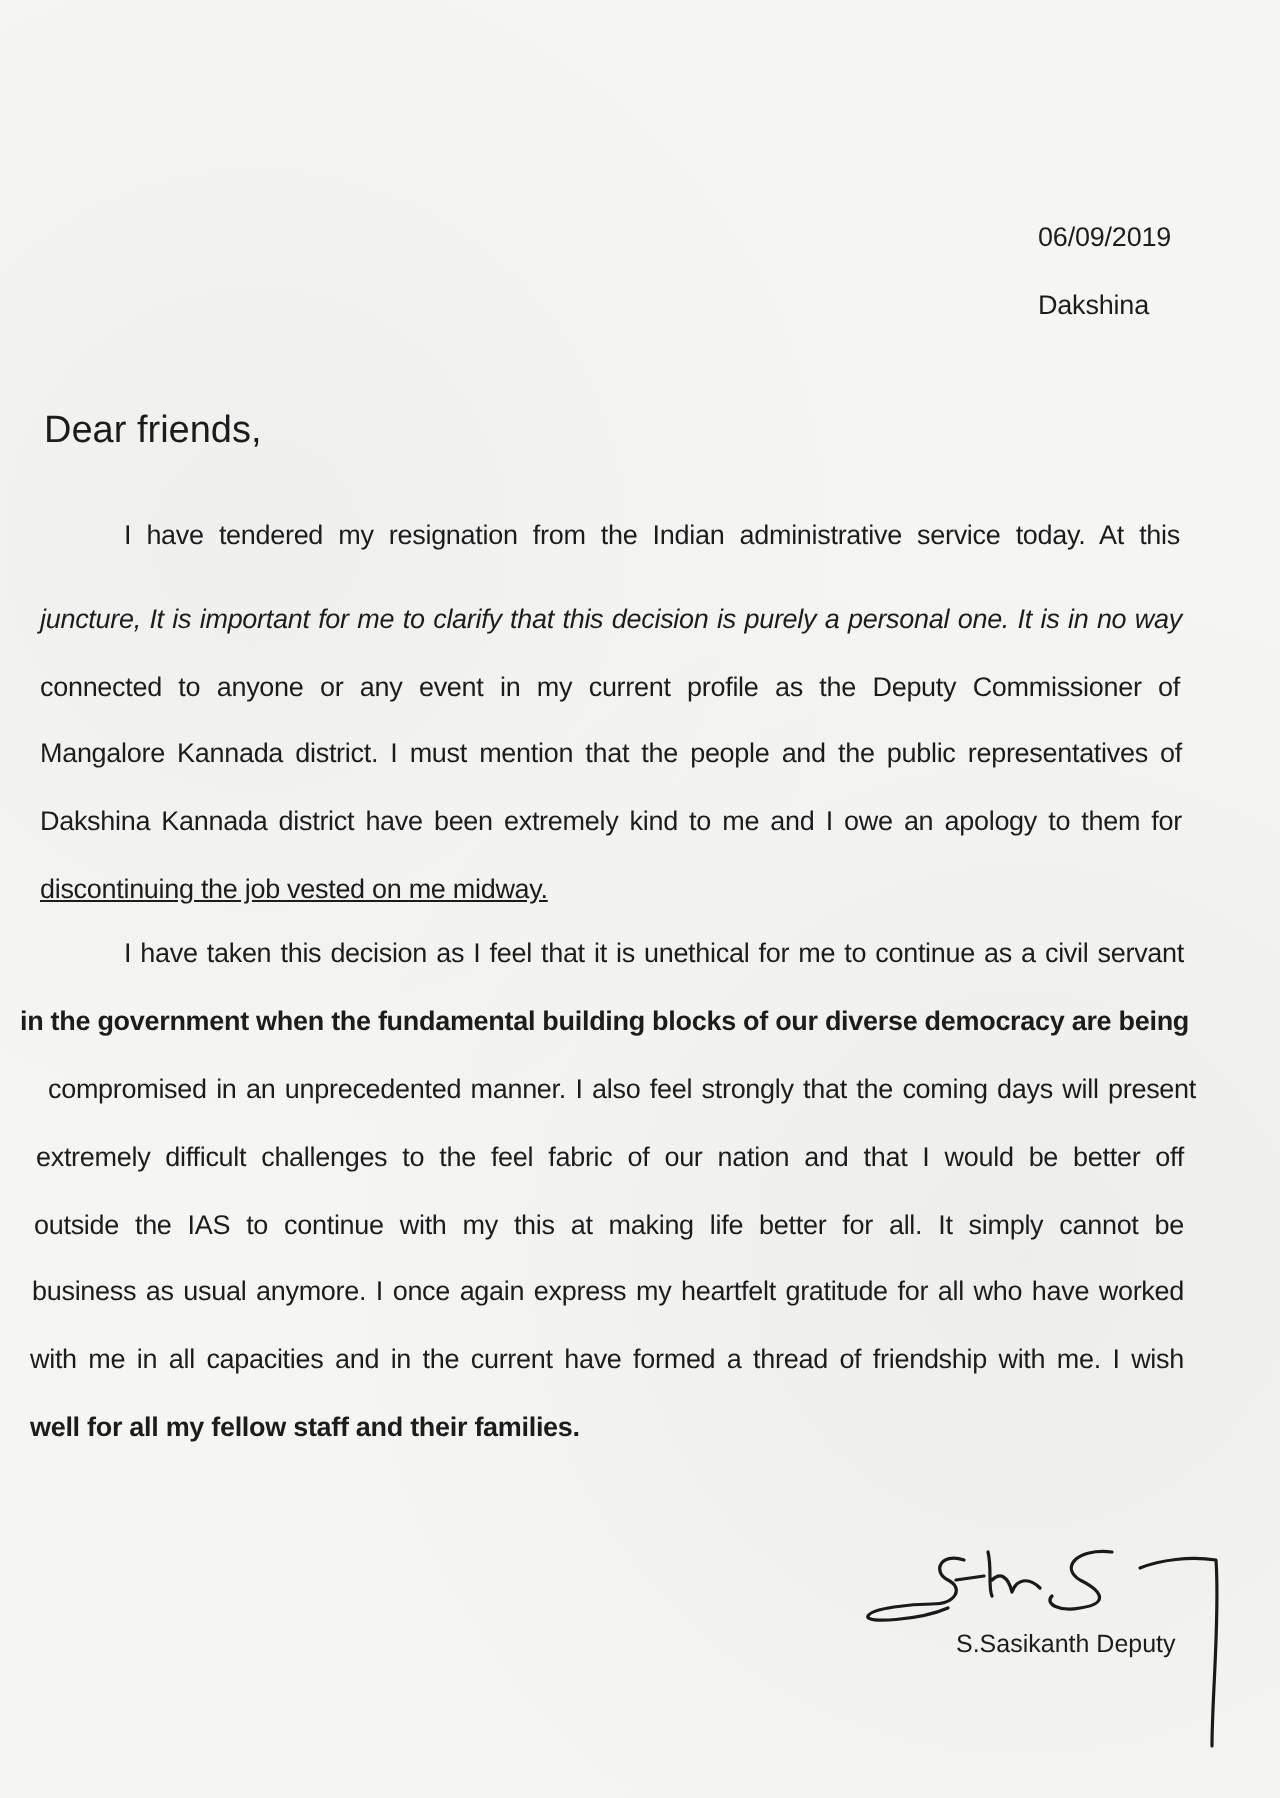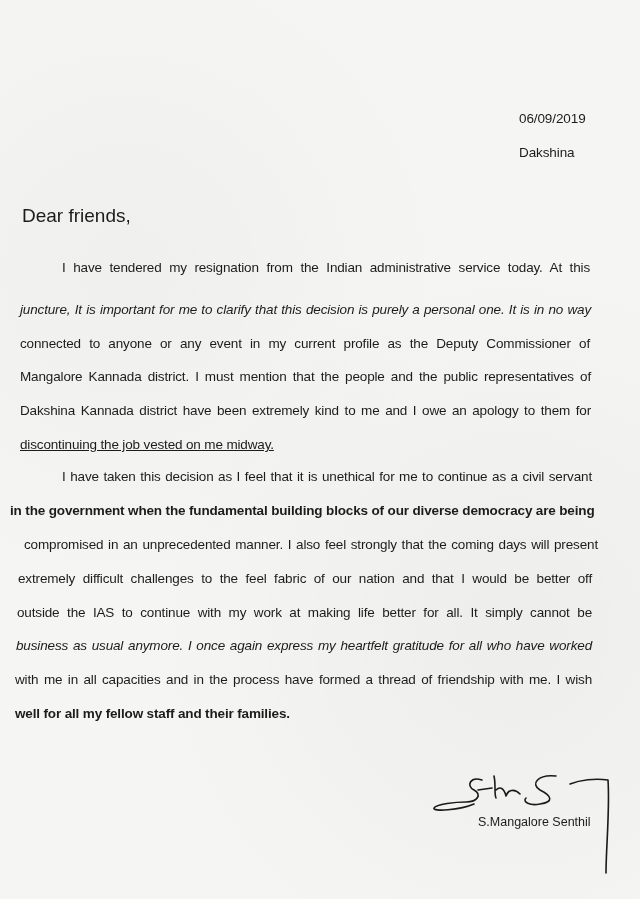--- a/index.html
+++ b/index.html
@@ -79,36 +79,36 @@
     <div class="line justify" style="left:20px; top:369px; width:571px;">Mangalore Kannada district. I must mention that the people and the public representatives of</div>
     <div class="line justify" style="left:20px; top:403px; width:571px;">Dakshina Kannada district have been extremely kind to me and I owe an apology to them for</div>
     <div class="line" style="left:20px; top:437px;text-decoration:underline;">discontinuing the job vested on me midway.</div>
   </div>
 
   <div>
     <div class="line justify" style="left:62px; top:469px; width:530px;">I have taken this decision as I feel that it is unethical for me to continue as a civil servant</div>
     <div class="line justify" style="left:10px; top:503px; width:573px;font-weight:bold;">in the government when the fundamental building blocks of our diverse democracy are being</div>
     <div class="line justify" style="left:24px; top:537px; width:574px;">compromised in an unprecedented manner. I also feel strongly that the coming days will present</div>
     <div class="line justify" style="left:18px; top:571px; width:574px;">extremely difficult challenges to the feel fabric of our nation and that I would be better off</div>
-    <div class="line justify" style="left:17px; top:605px; width:575px;">outside the IAS to continue with my work at making life better for all. It simply cannot be</div>
-    <div class="line justify" style="left:16px; top:638px; width:576px;font-style:italic;">business as usual anymore. I once again express my heartfelt gratitude for all who have worked</div>
-    <div class="line justify" style="left:15px; top:672px; width:577px;">with me in all capacities and in the process have formed a thread of friendship with me. I wish</div>
+    <div class="line justify" style="left:17px; top:605px; width:575px;">outside the IAS to continue with my this at making life better for all. It simply cannot be</div>
+    <div class="line justify" style="left:16px; top:638px; width:576px;">business as usual anymore. I once again express my heartfelt gratitude for all who have worked</div>
+    <div class="line justify" style="left:15px; top:672px; width:577px;">with me in all capacities and in the current have formed a thread of friendship with me. I wish</div>
     <div class="line" style="left:15px; top:706px;font-weight:bold;">well for all my fellow staff and their families.</div>
   </div>
 
   <svg class="signature" viewBox="0 0 200 110" xmlns="http://www.w3.org/2000/svg">
     <g fill="none" stroke="#1a1a1a" stroke-width="1.6" stroke-linecap="round" stroke-linejoin="round">
 
       <path d="M52 12 C40 8, 36 18, 44 22 C52 26, 48 34, 36 34 C26 34, 6 36, 4 40 C2 44, 30 42, 44 36"></path>
 
       <path d="M48 22 L62 20"></path>
 
       <path d="M64 8 C66 16, 64 26, 66 30 M66 22 C70 18, 74 20, 76 28 C78 22, 84 20, 90 26"></path>
 
       <path d="M126 8 C108 6, 100 16, 110 22 C122 28, 124 34, 110 36 C100 38, 92 34, 96 30"></path>
 
       <path d="M140 16 C150 12, 165 10, 178 12 C180 40, 176 80, 176 105"></path>
     </g>
   </svg>
 
-  <div class="signer">S.Mangalore Senthil</div>
+  <div class="signer">S.Sasikanth Deputy</div>
 
 </div>
 
 </body></html>

